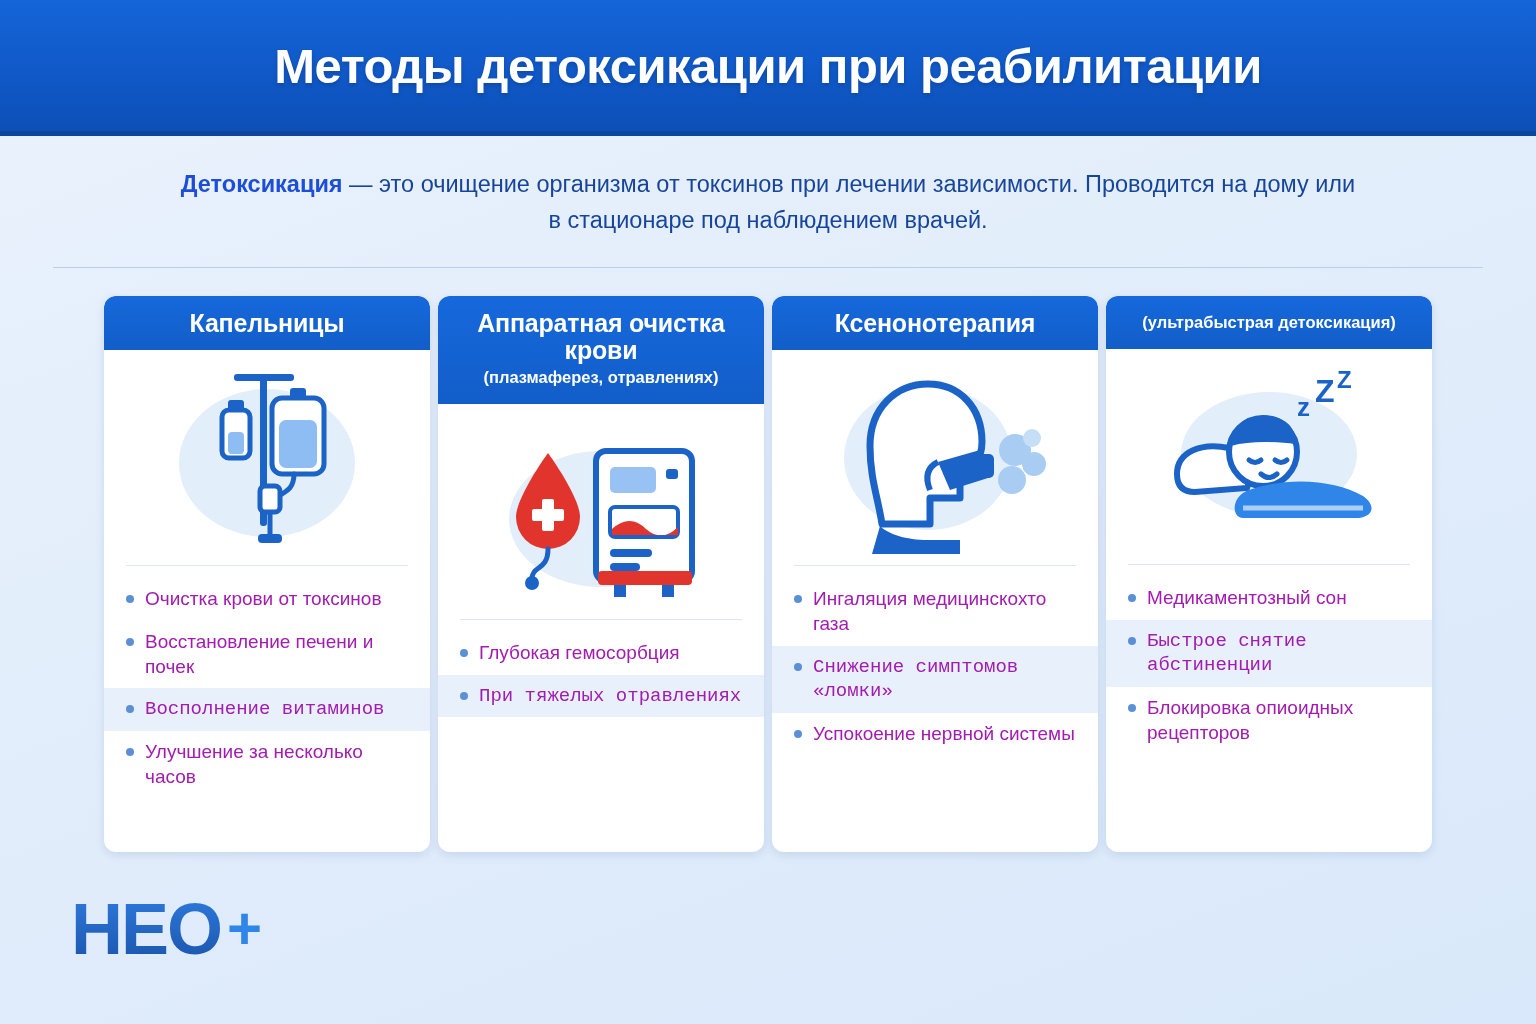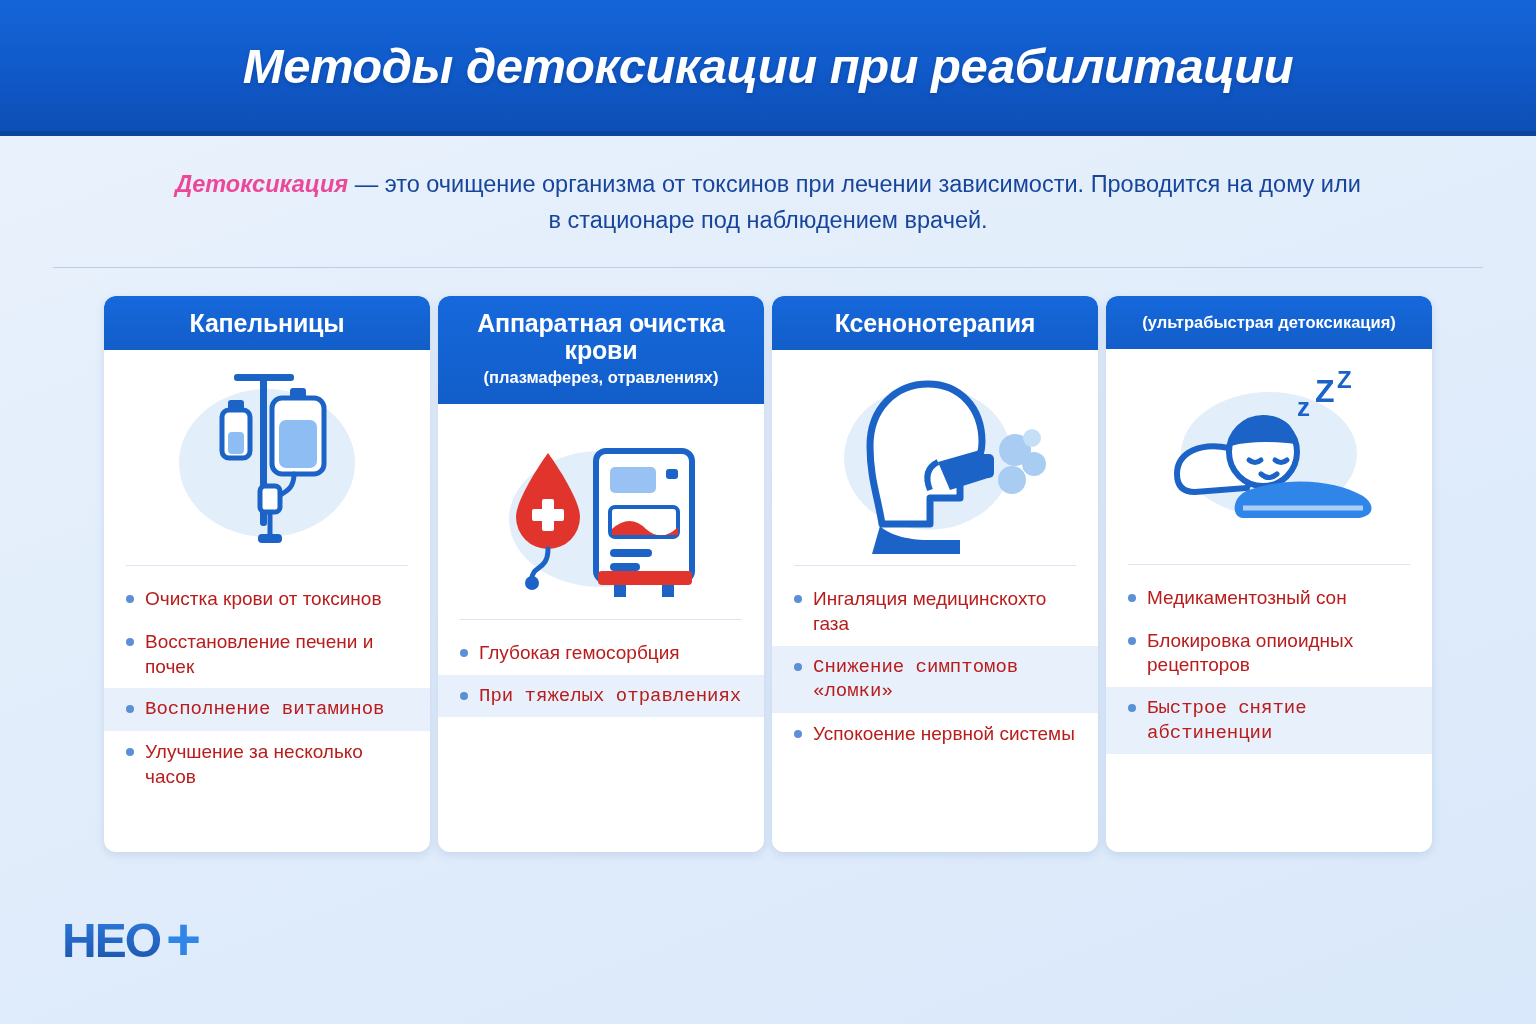--- a/index.html
+++ b/index.html
@@ -16,41 +16,40 @@
 
   
   .header {
     height: 136px;
     background: linear-gradient(180deg, #1565d8 0%, #1059c9 55%, #0d4fb5 100%);
     display: flex;
     align-items: center;
     justify-content: center;
     border-bottom: 5px solid #0a45a0;
     position: relative;
-    font-style: italic;
   }
   .header-title {
     color: #ffffff;
     font-size: 49px;
     font-weight: bold;
     letter-spacing: -0.5px;
     text-align: center;
     text-shadow: 0 2px 4px rgba(0,0,0,0.18);
   }
 
   
   .intro {
     width: 1190px;
     margin: 30px auto 0 auto;
     text-align: center;
     color: #17459b;
     font-size: 23.5px;
     line-height: 1.55;
   }
-  .intro b { font-weight: bold; color: #ec4899; font-style: italic; }
+  .intro b { font-weight: bold; color: #1d4ed8; }
   .divider {
     width: 1430px;
     height: 1px;
     background: #b9cfe9;
     margin: 28px auto 0 auto;
   }
 
   
   .cards {
     display: flex;
@@ -108,21 +107,21 @@
 
   .bullets {
     padding: 12px 0 20px 0;
     flex: 1;
   }
   .bullet {
     display: flex;
     align-items: flex-start;
     gap: 11px;
     padding: 9px 20px 9px 22px;
-    color: #b91c1c;
+    color: #a21caf;
     font-size: 19px;
     line-height: 1.3;
   }
   .bullet.hl {
     background: #e8f0fb;
     font-family: Liberation Mono, monospace;
   }
   .dot {
     width: 8px;
     height: 8px;
@@ -135,27 +134,28 @@
   
   .logo {
     position: absolute;
     left: 62px;
     bottom: 54px;
     display: flex;
     align-items: center;
     gap: 2px;
   }
   .logo-text {
-    font-size: 48px;
+    font-size: 72px;
     font-weight: bold;
     letter-spacing: -2px;
     background: linear-gradient(180deg, #2f7ce0 0%, #1a52a8 100%);
     -webkit-background-clip: text;
     background-clip: text;
     color: transparent;
+    margin-left: 9px;
   }
   .logo-plus {
     font-size: 60px;
     font-weight: bold;
     color: #2f86e8;
     margin-left: 4px;
     line-height: 1;
   }
 </style>
 </head>
@@ -319,27 +319,27 @@
         <text x="176" y="46" font-family="Liberation Sans, sans-serif" font-size="32" font-weight="bold" fill="#1b63c6">Z</text>
         <text x="198" y="32" font-family="Liberation Sans, sans-serif" font-size="24" font-weight="bold" fill="#1b63c6">Z</text>
       </svg>
     </div>
     <div class="sep"></div>
     <div class="bullets">
       <div class="bullet">
         <span class="dot"></span>
         <span>Медикаментозный сон</span>
       </div>
+      <div class="bullet hl">
+        <span class="dot"></span>
+        <span>Быстрое снятие абстиненции</span>
+      </div>
       <div class="bullet">
         <span class="dot"></span>
         <span>Блокировка опиоидных рецепторов</span>
-      </div>
-      <div class="bullet hl">
-        <span class="dot"></span>
-        <span>Быстрое снятие абстиненции</span>
       </div>
     </div>
   </div>
 
 </div>
 
 <div class="logo">
   <span class="logo-text">HEO</span>
   <span class="logo-plus">+</span>
 </div>

